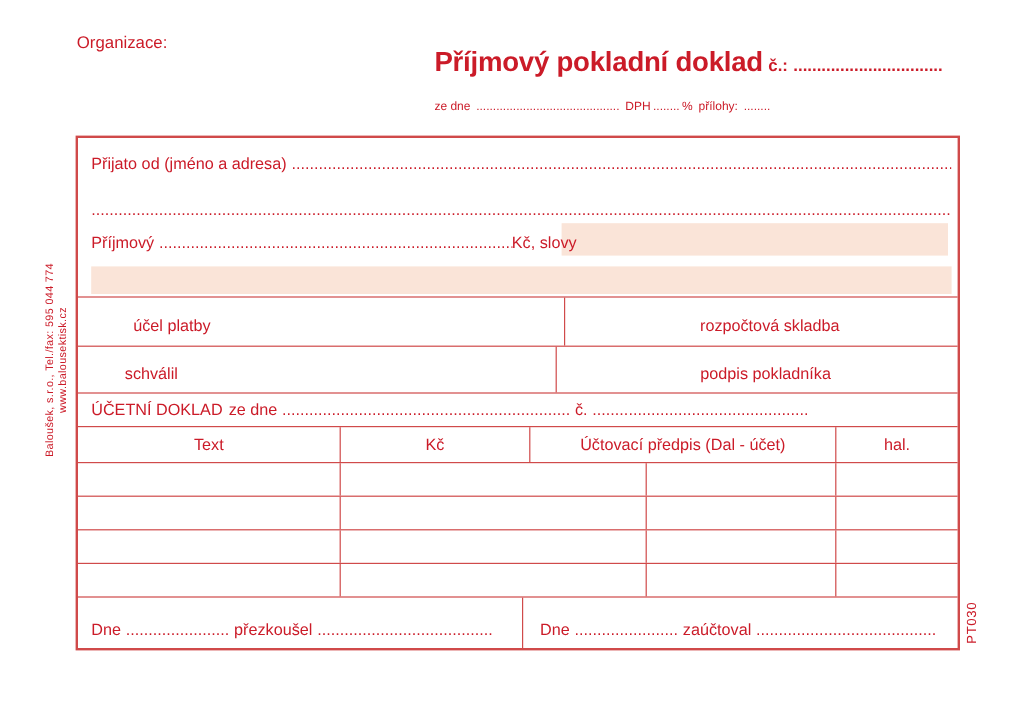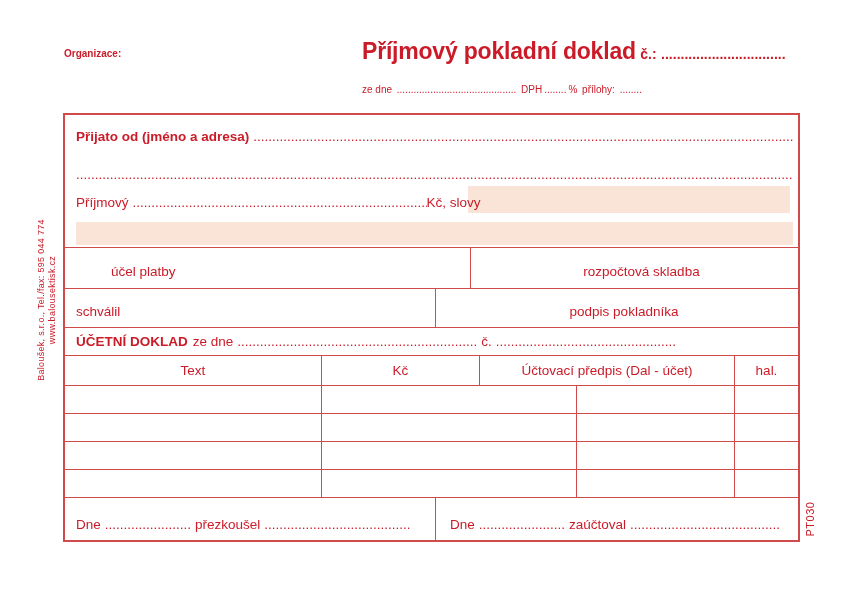--- a/index.html
+++ b/index.html
@@ -10,21 +10,21 @@
   *{box-sizing:border-box;margin:0;padding:0;}
   html,body{width:849px;height:600px;}
   body{
     position:relative;
     background:#ffffff;
     color:var(--red);
     font-family:"Liberation Sans", sans-serif;
     overflow:hidden;
   }
   
-  #org-label{position:absolute;left:64px;top:48px;font-size:10px;font-weight:700;}
+  #org-label{position:absolute;left:64px;top:27px;font-size:14px;font-weight:400;}
   #title-line{position:absolute;left:362px;top:38px;font-weight:700;white-space:nowrap;}
   #title-line .title-main{font-size:23px;letter-spacing:-0.2px;}
   #title-line .title-num{font-size:14px;}
   #date-line{position:absolute;left:362px;top:84px;font-size:10px;white-space:nowrap;}
   #date-line span{margin-right:2px;}
   
   #left-vert{
     position:absolute;left:-103px;top:289px;width:300px;height:22px;
     text-align:center;transform:rotate(-90deg);
     font-size:9px;line-height:11px;letter-spacing:0.3px;
@@ -36,41 +36,41 @@
   }
   
   #form{
     position:absolute;left:63px;top:113px;width:737px;height:429px;
     border:2px solid var(--line);
     display:flex;flex-direction:column;
     font-size:13.5px;
   }
   .secA{height:132px;position:relative;}
   .fromline{position:absolute;left:11px;right:5px;top:14px;display:flex;white-space:nowrap;overflow:hidden;}
-  .fromline .lbl{margin-right:4px;flex:none;font-weight:bold;}
+  .fromline .lbl{margin-right:4px;flex:none;}
   .dotclip{flex:1;overflow:hidden;white-space:nowrap;}
   .dotsline2{position:absolute;left:11px;right:5px;top:52px;overflow:hidden;white-space:nowrap;}
   .hlbox1{position:absolute;left:403px;top:71px;width:322px;height:27px;background:var(--hl);}
   .prijatoline{position:absolute;left:11px;top:80px;white-space:nowrap;}
   .dots-mid{display:inline-block;width:294px;overflow:hidden;white-space:nowrap;vertical-align:bottom;margin-left:4px;}
   .hlbox2{position:absolute;left:11px;top:107px;width:717px;height:23px;background:var(--hl);}
 
   .secB,.secC{display:flex;border-top:1.5px solid var(--line);}
   .secB{height:41px;padding-left:35px;}
-  .secC{height:39px;}
+  .secC{height:39px;padding-left:28px;}
   .cellL{width:371px;border-right:1.5px solid var(--line);display:flex;align-items:center;padding:6px 0 0 11px;}
   .cellR{flex:1;display:flex;align-items:center;padding:6px 0 0 14px;justify-content:center;}
 
   .secD{height:28px;border-top:1.5px solid var(--line);display:flex;align-items:center;padding-left:11px;white-space:nowrap;}
-  .secD .bold{font-weight:700;margin-right:5px;}
+  .secD .bold{font-weight:400;margin-right:5px;}
   .secD span{margin-right:4px;}
 
   .thead{height:30px;border-top:1.5px solid var(--line);display:flex;}
   .th,.td{display:flex;align-items:center;justify-content:center;}
-  .c1{width:257px;border-right:1.5px solid var(--line);}
+  .c1{width:219px;border-right:1.5px solid var(--line);}
   .c2{width:255px;border-right:1.5px solid var(--line);}
   .c3{width:158px;border-right:1.5px solid var(--line);}
   .c4{flex:1;}
   .trow{height:28px;border-top:1.5px solid var(--line);display:flex;}
 
   .secF{flex:1;border-top:1.5px solid var(--line);display:flex;}
   .fL{width:371px;border-right:1.5px solid var(--line);display:flex;align-items:flex-end;padding:0 0 8px 11px;white-space:nowrap;}
   .fR{flex:1;display:flex;align-items:flex-end;padding:0 0 8px 14px;white-space:nowrap;}
   .fL span,.fR span{margin-right:4px;}
 </style>

